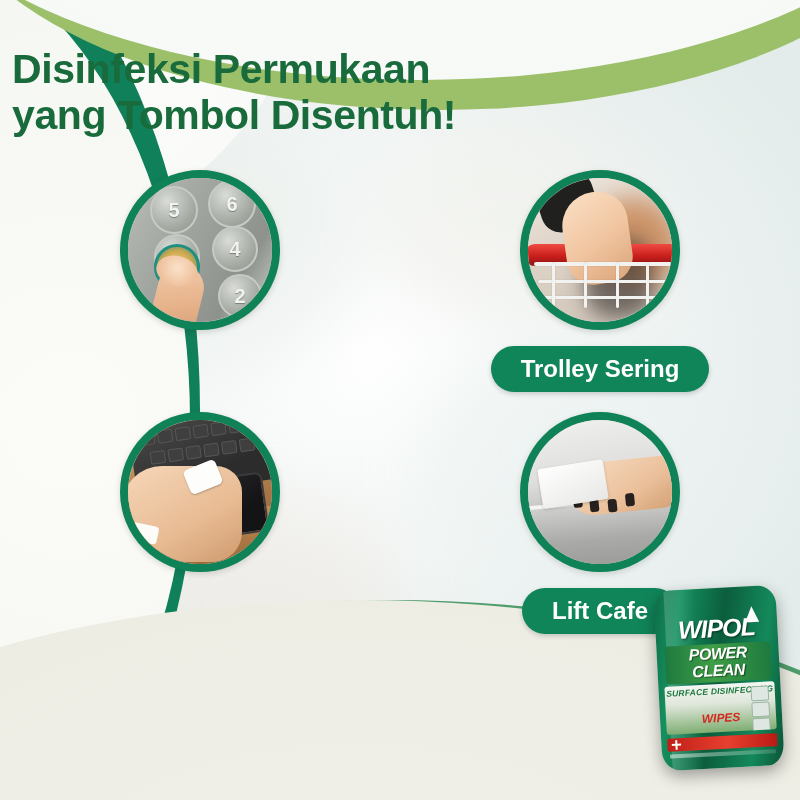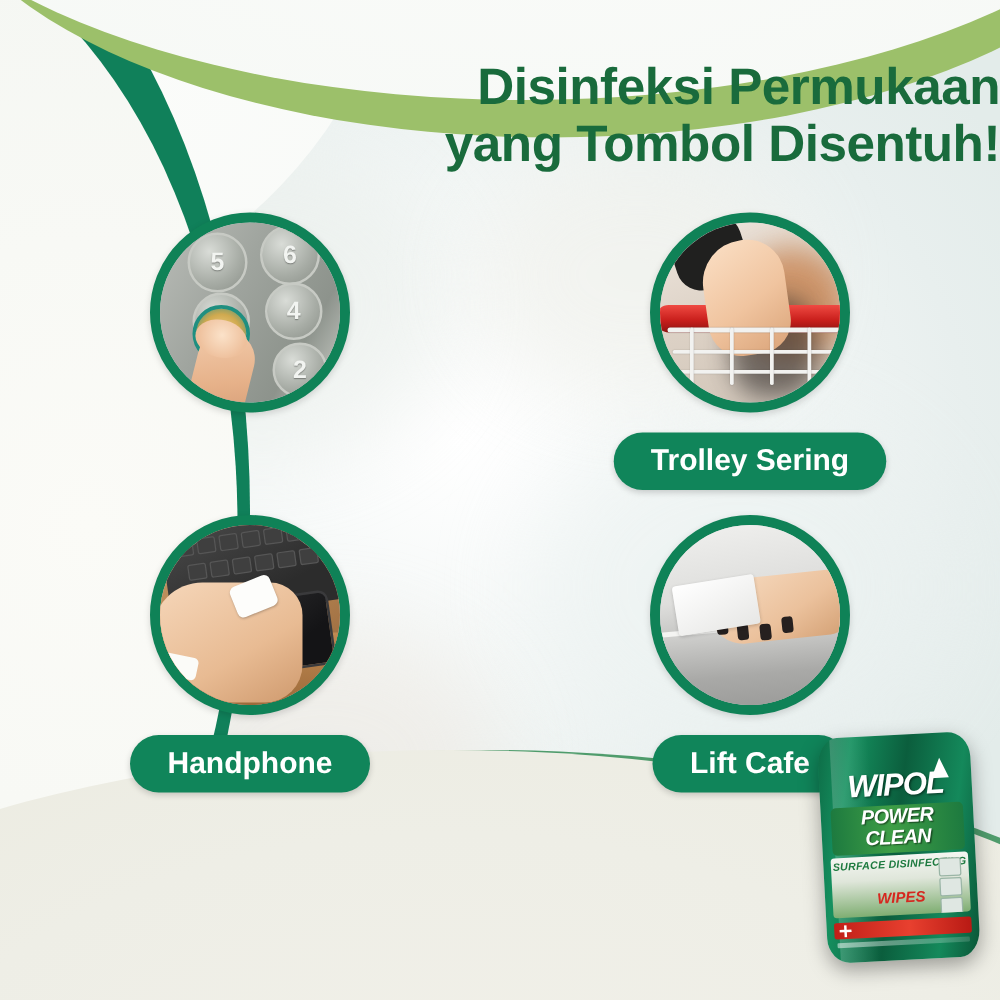--- a/index.html
+++ b/index.html
@@ -69,27 +69,28 @@
     border-radius:50%;background:#9cc06a;
   }
   .left-cut{
     position:absolute;left:-410px;top:-60px;width:600px;height:960px;
     border-radius:50%;
     background:radial-gradient(ellipse at 80% 50%, #fbfbf7 0%, #f2f5f1 100%);
   }
 
   
   .headline{
-    position:absolute;left:0;right:0;top:46px;text-align:right;
+    position:absolute;left:0;right:0;top:46px;text-align:left;
     z-index:40;
     color:#196b3c;
     font-weight:bold;
     font-size:41px;
     line-height:1.13;
     letter-spacing:-0.4px;
+    padding-left:12px;
   }
   .headline .l2{display:block;}
 
   
   .grid{
     position:absolute;left:0;right:0;top:170px;z-index:40;
     display:grid;grid-template-columns:1fr 1fr;
     justify-items:center;
     row-gap:20px;
   }
@@ -364,21 +365,20 @@
               <i style="left:72px;top:30px;"></i>
             <i style="left:90px;top:30px;"></i>
               <i style="left:108px;top:30px;"></i>
           </div>
           <div class="mobile"></div>
           <div class="hand2"></div>
           <div class="wipe"></div>
           <div class="wipe2"></div>
         </div>
       </div>
-      <div class="pill">Handphone</div>
     </div>
 
     <div class="cell">
       <div class="circle">
         <div class="ph table-sc">
           <div class="tableedge"></div>
           <div class="tabletop"></div>
           <div class="hand3">
             <span class="nail" style="left:4px;top:30px;"></span>
             <span class="nail" style="left:20px;top:36px;"></span>

